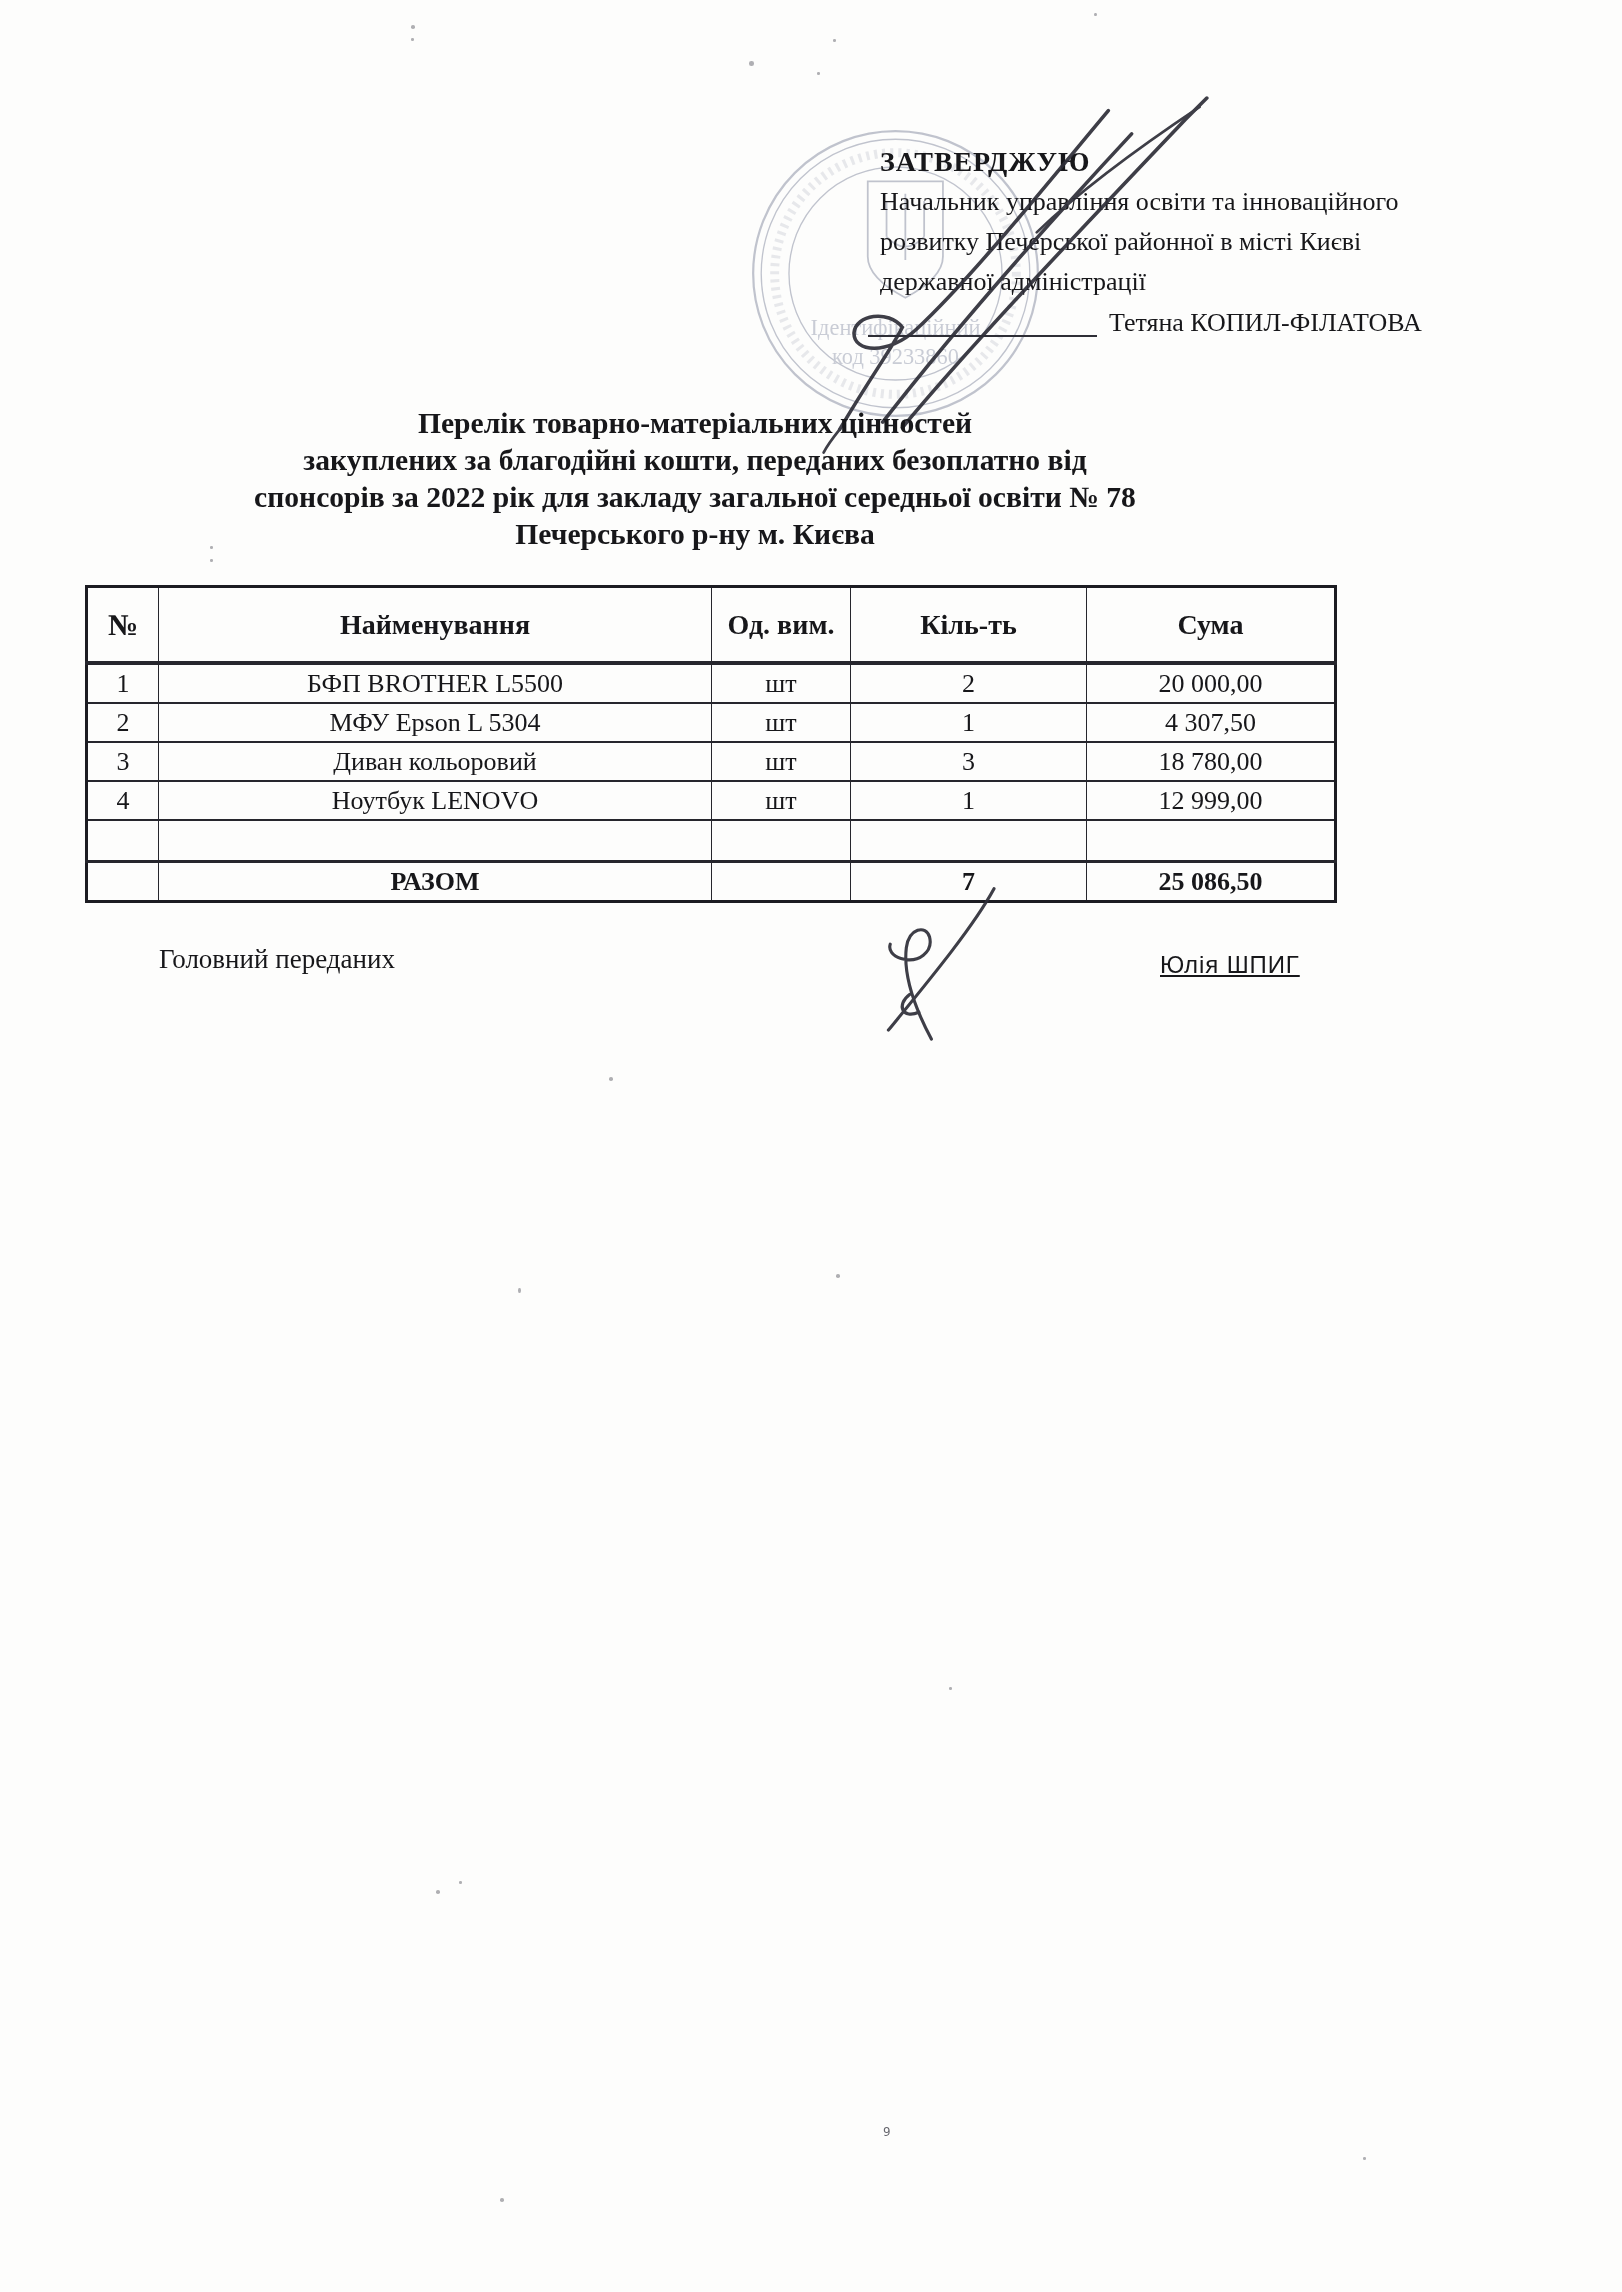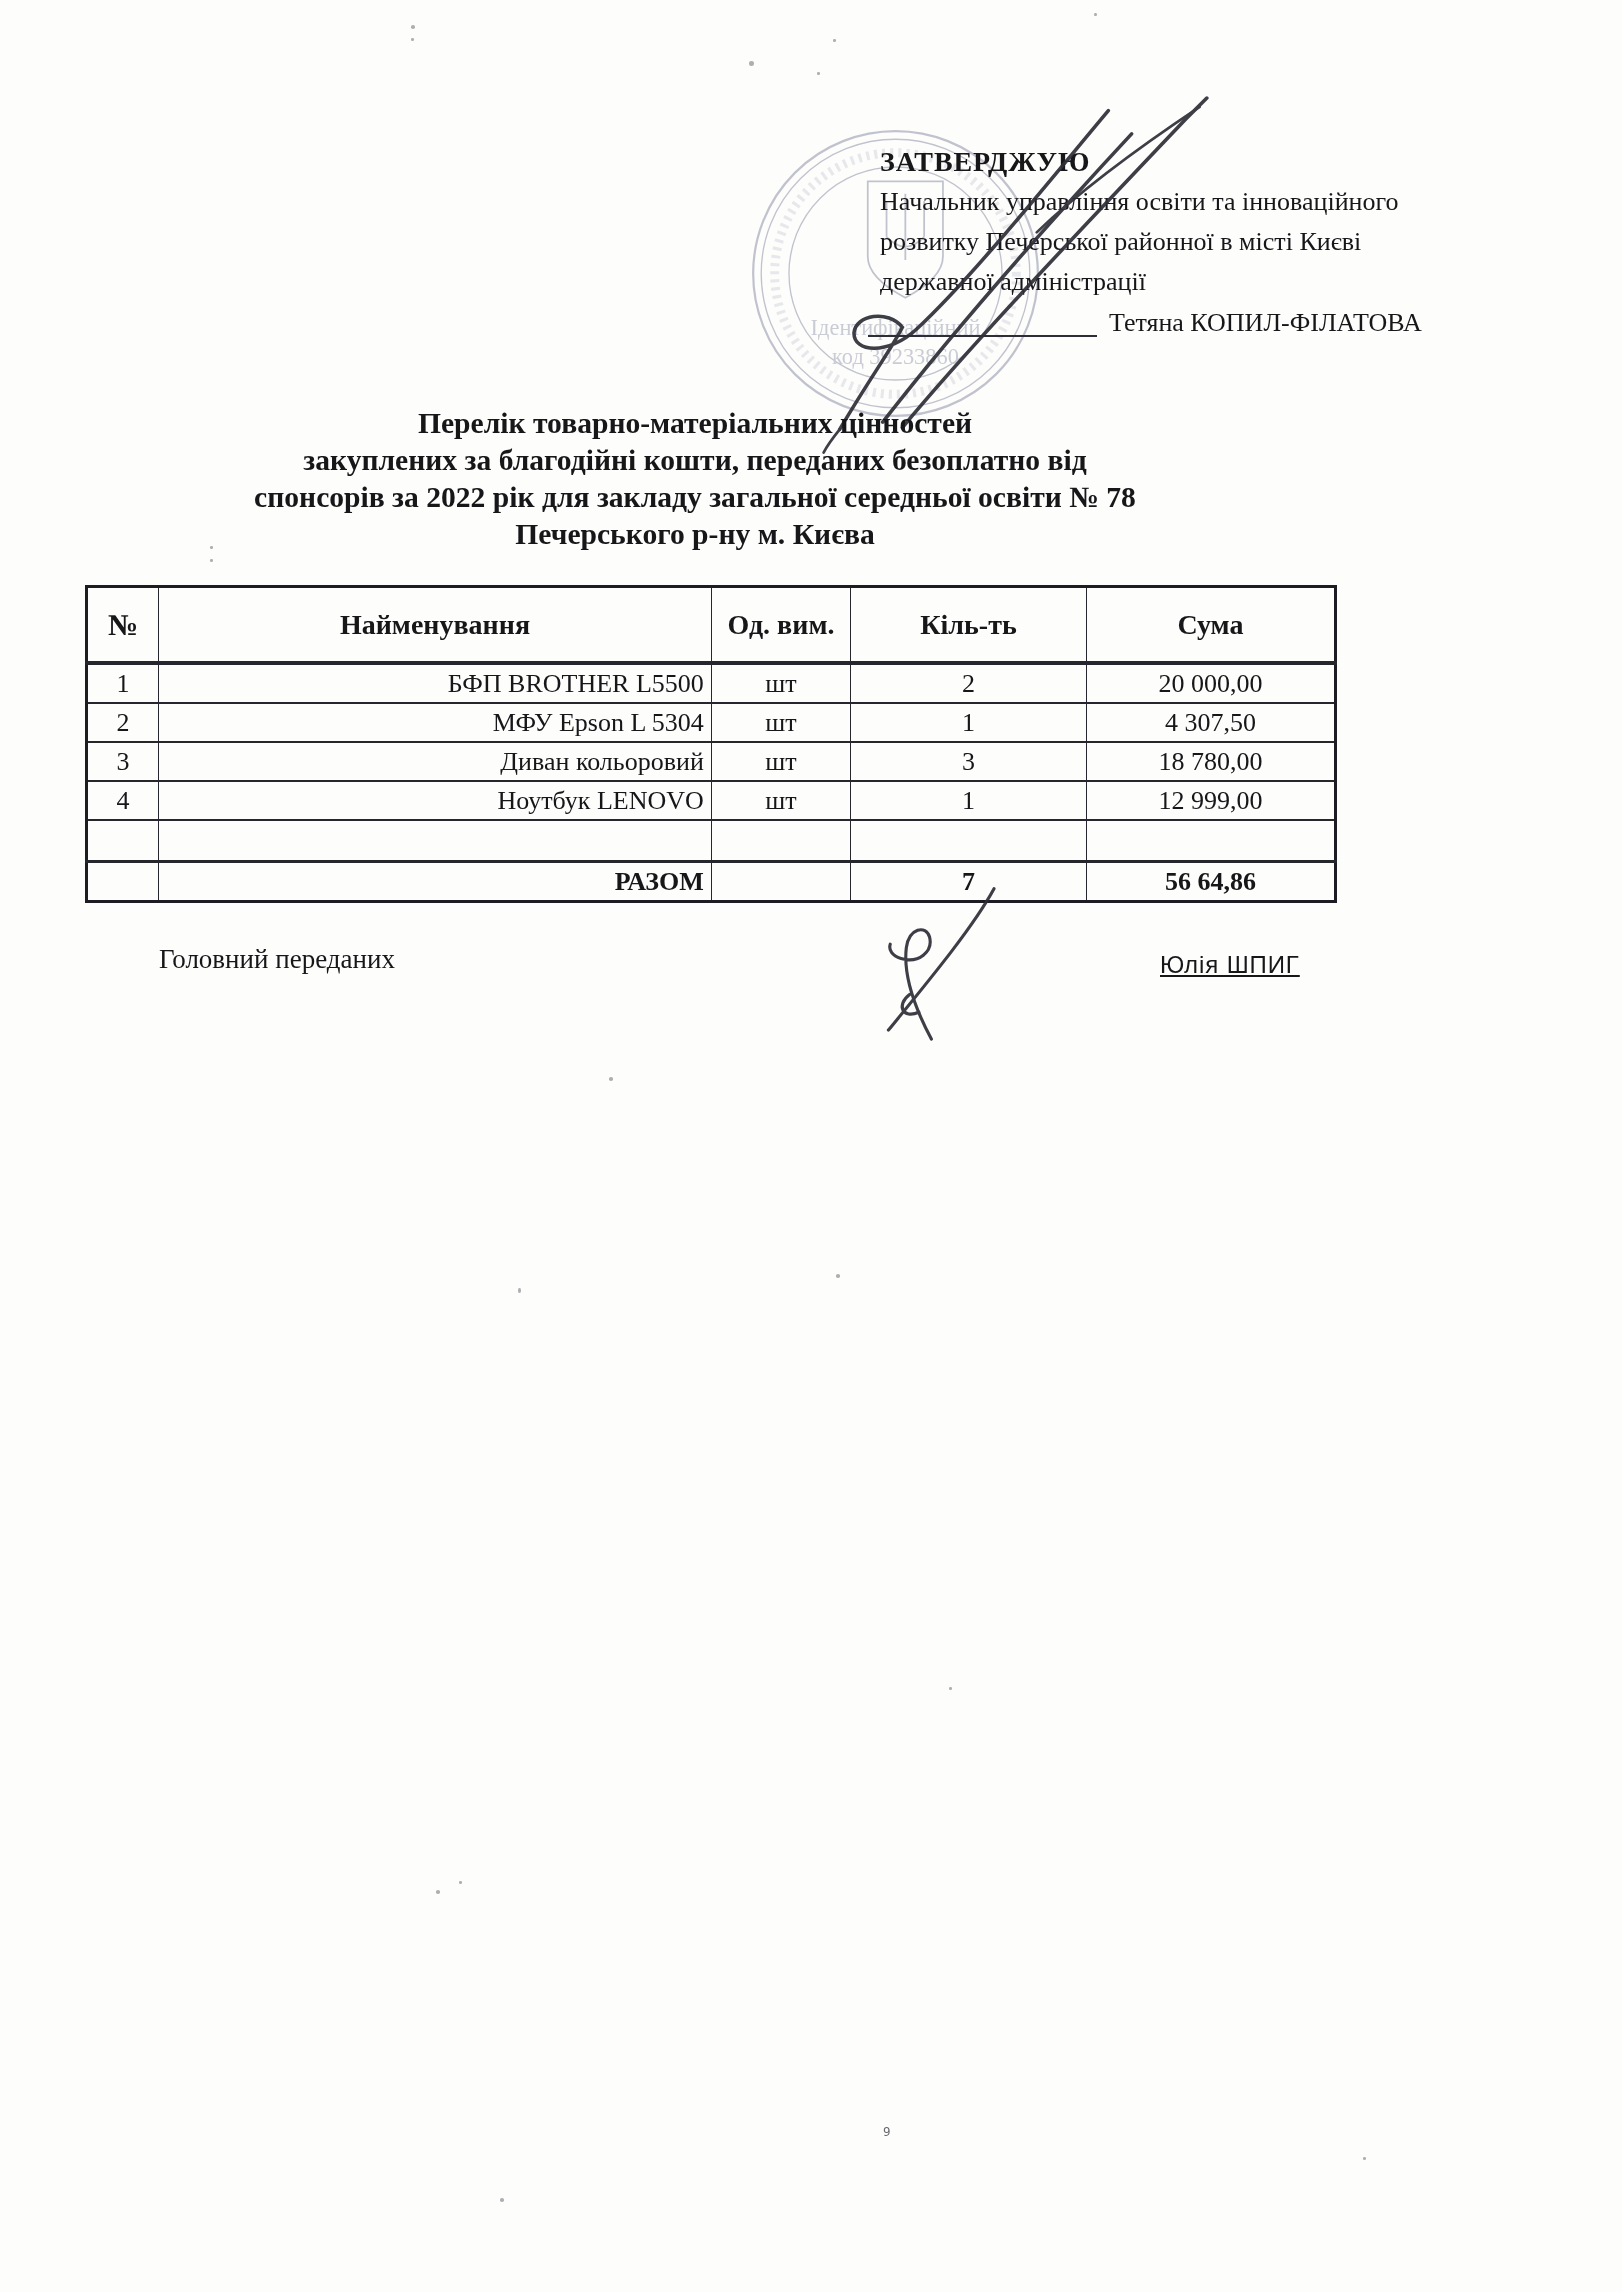--- a/index.html
+++ b/index.html
@@ -47,21 +47,21 @@
     border:1.8px solid #26262d; border-top-width:2.7px; border-bottom-width:2.7px;
     padding:0 7.2px; height:37px; overflow:hidden; white-space:nowrap;
     vertical-align:middle;
   }
   .doc-table thead th {
     height:73px; font-weight:bold; font-size:28px;
     border-bottom-width:4.5px; text-align:center;
   }
   .doc-table thead th.h-num { font-size:30px; }
   .c-num, .c-unit, .c-qty, .c-sum { text-align:center; }
-  .c-name { text-align:right; padding-left:10.7px; }
+  .c-name { text-align:center; padding-left:10.7px; }
   .empty-row td { height:39px; }
   .total-row td { font-weight:bold; border-top-width:3.6px; }
   .total-row .c-name { }
 
   
   .footer-pos  { position:absolute; left:159px;  top:944px; font-size:27px; }
   .footer-name { position:absolute; left:1160px; top:951px;
                  font-family:"Liberation Sans","DejaVu Sans",sans-serif;
                  font-size:24px; letter-spacing:0.9px;text-decoration:underline; }
 
@@ -174,21 +174,21 @@
           <td></td>
         <td></td>
           <td></td>
         <td></td>
       </tr>
       <tr class="total-row">
         <td></td>
         <td class="c-name">РАЗОМ</td>
         <td></td>
         <td class="c-qty">7</td>
-        <td class="c-sum">56 64,86</td>
+        <td class="c-sum">25 086,50</td>
       </tr>
     </tbody>
   </table>
 
   <div class="footer-pos">Головний переданих</div>
   <div class="footer-name">Юлія ШПИГ</div>
 
   <svg class="sig-bottom" width="224" height="170" viewBox="0 0 250 190">
     <g fill="none" stroke="#2e2e38" stroke-width="3.5" stroke-linecap="round" opacity="0.92">
       <path d="M 112 180 C 96 150 80 112 84 78 C 87 56 106 52 110 66 C 114 82 98 96 78 90 C 68 87 64 80 66 74"></path>

